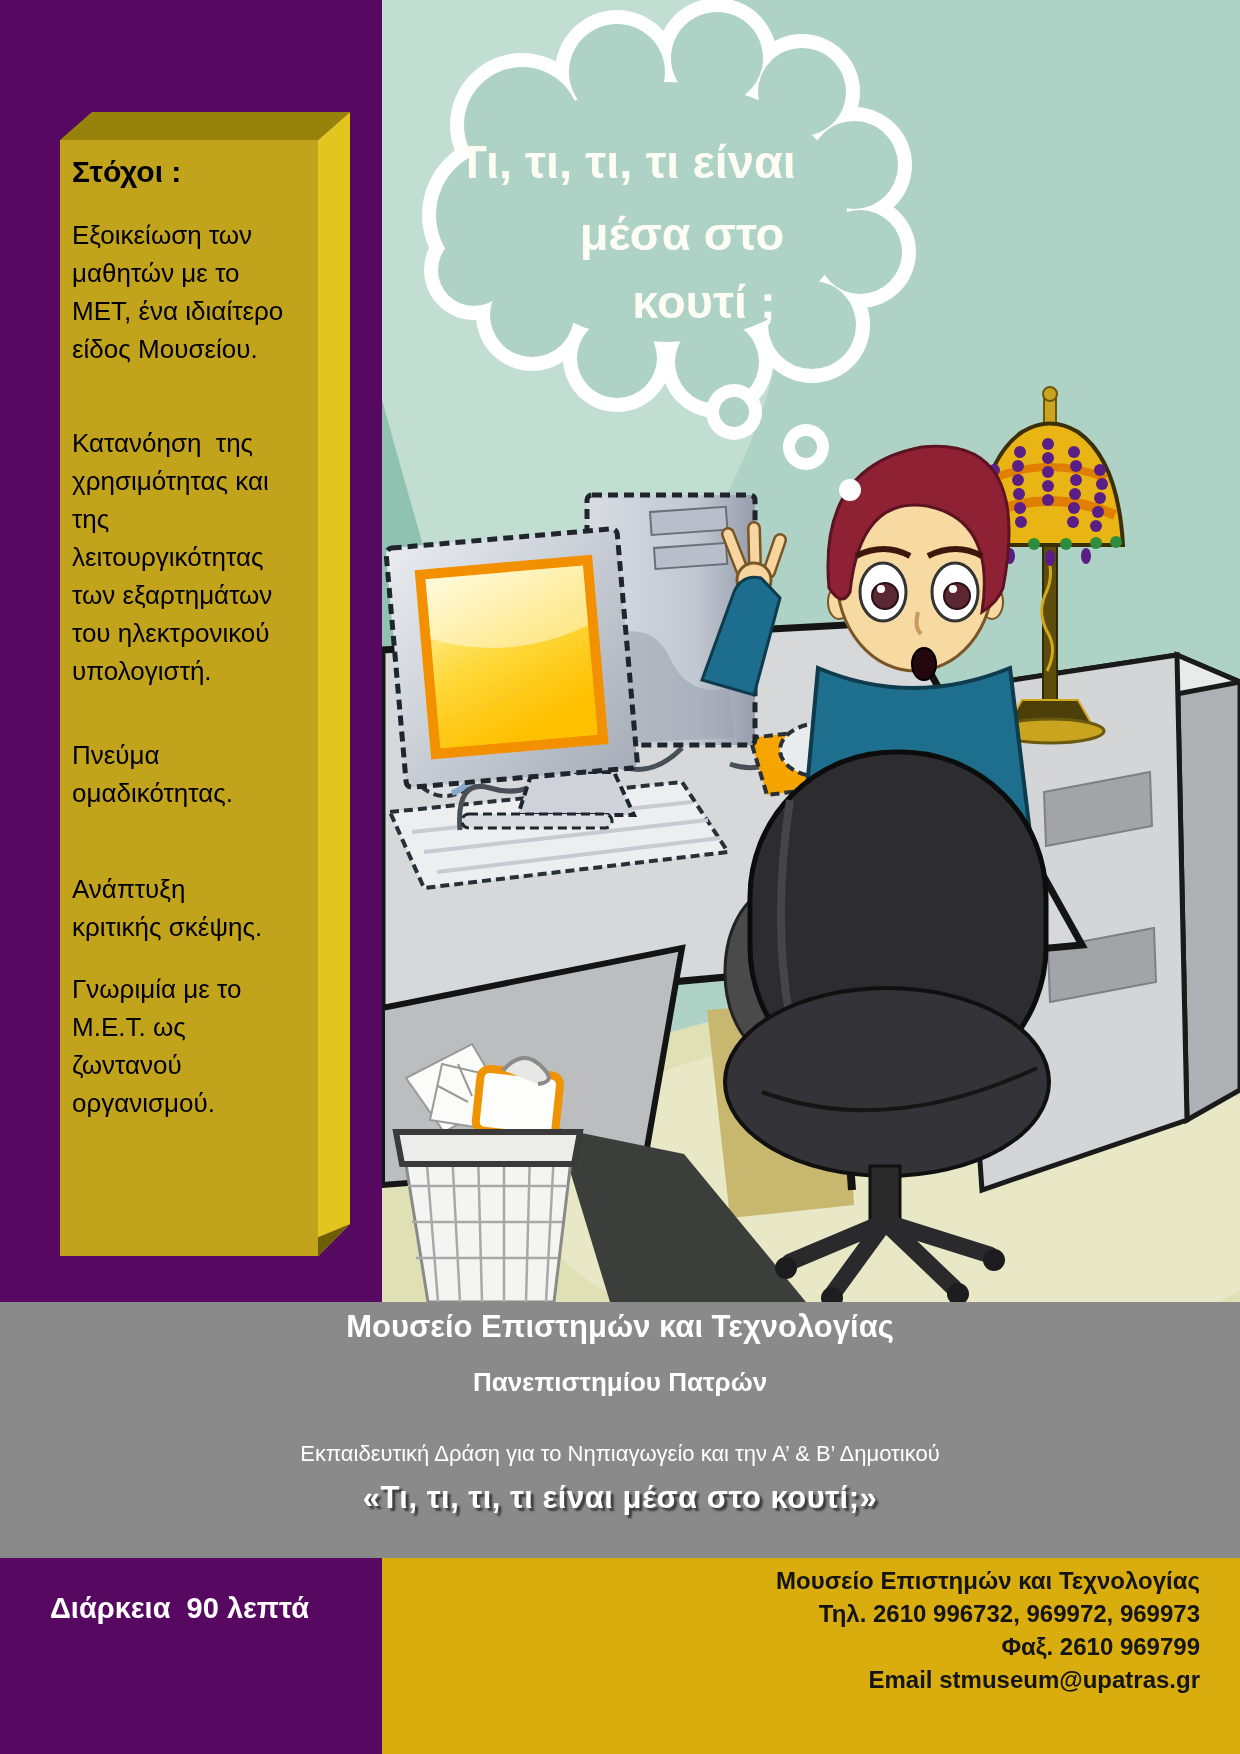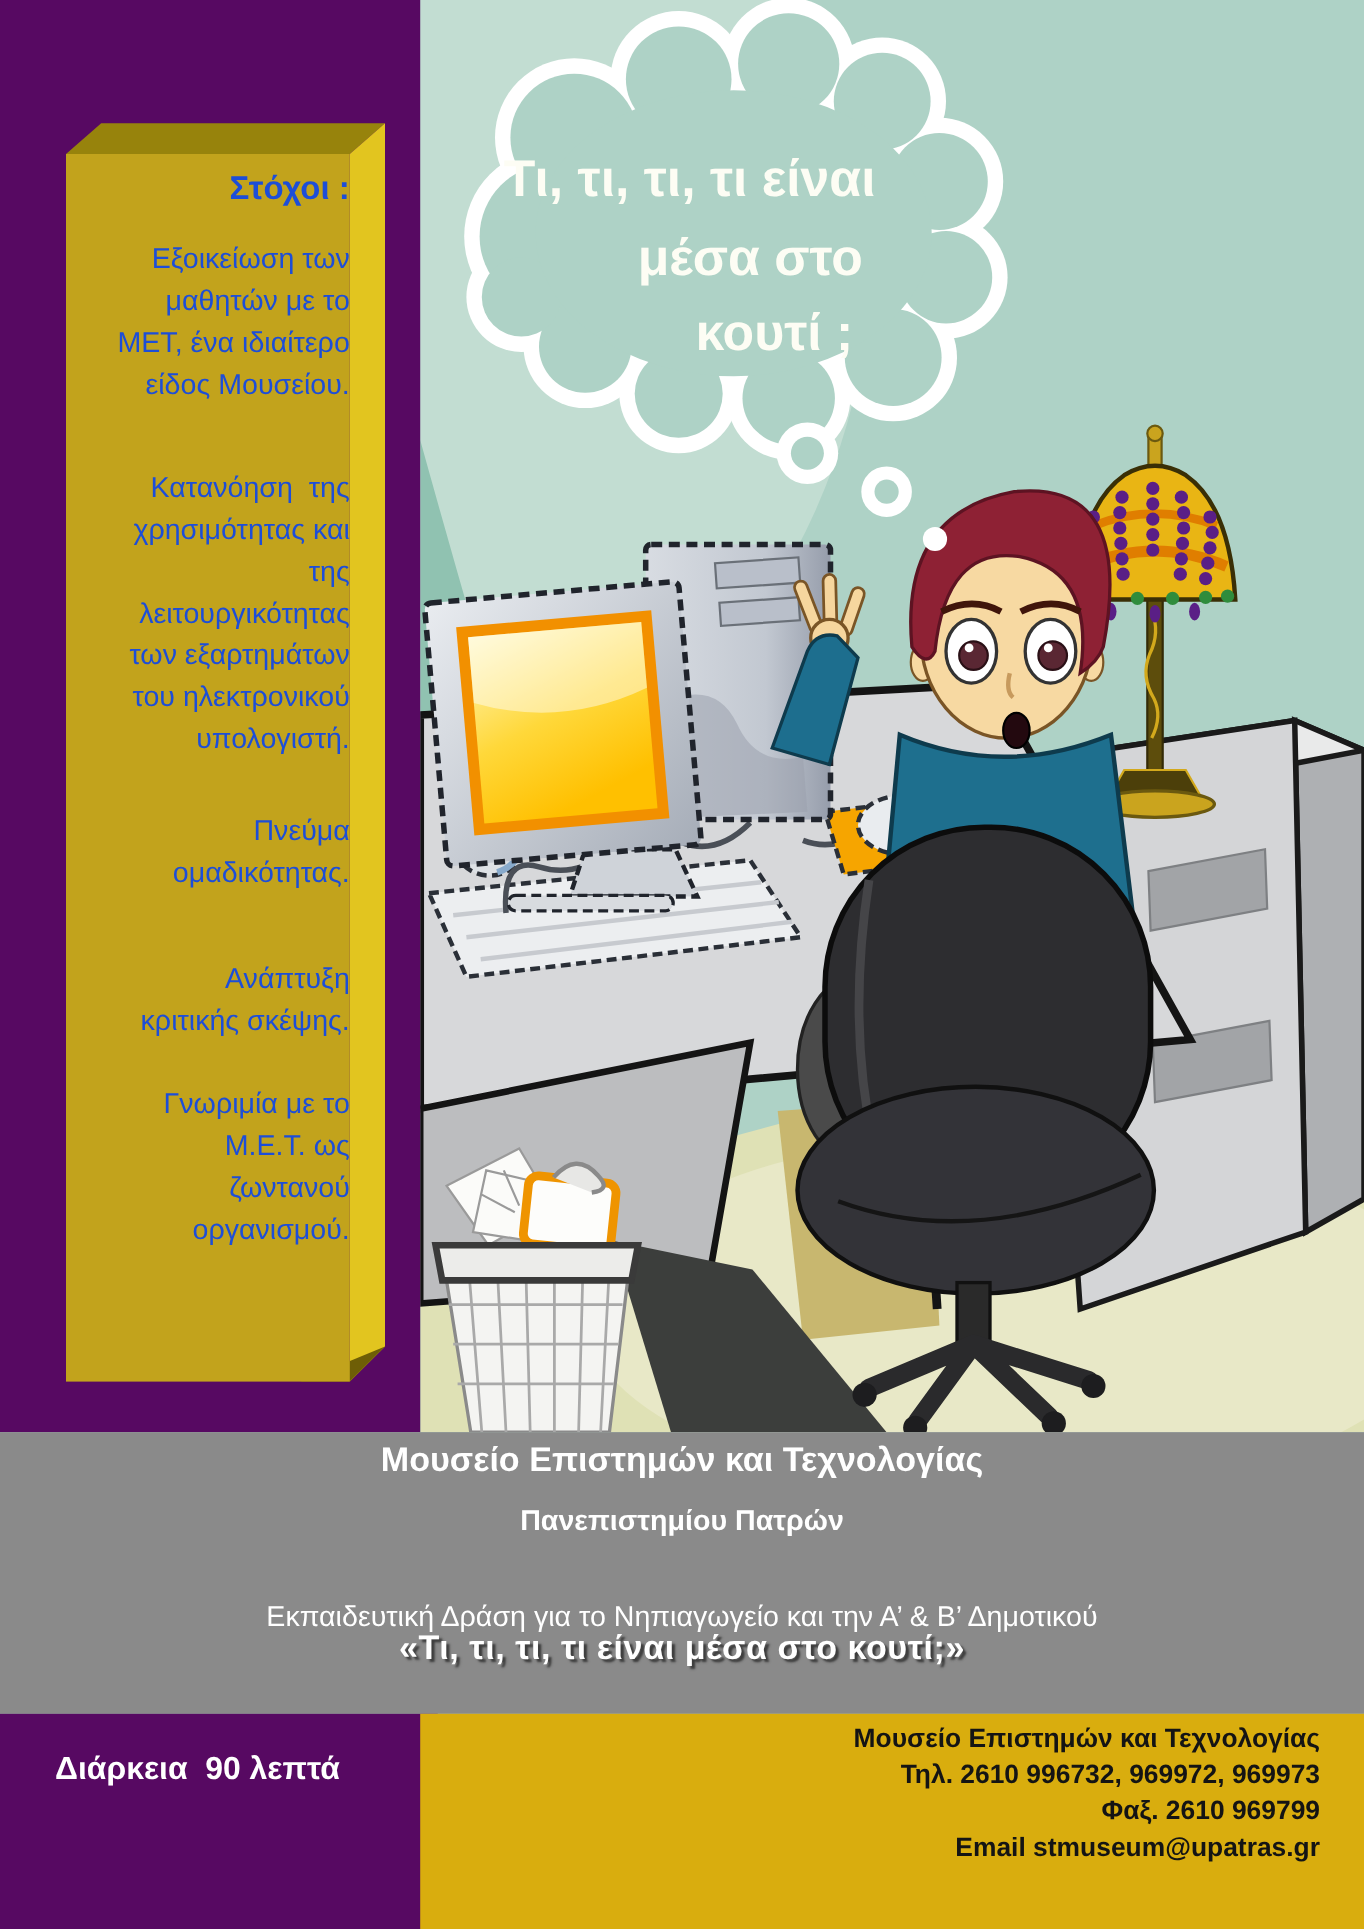--- a/index.html
+++ b/index.html
@@ -2,33 +2,33 @@
 <html><head>
 <meta charset="utf-8">
 <style>
   html,body{margin:0;padding:0;background:#444;}
   .poster{position:relative;width:1240px;height:1754px;overflow:hidden;
           font-family:"Liberation Sans",sans-serif;background:#aed2c6;}
   .abs{position:absolute;}
   
   .sidebar{left:0;top:0;width:382px;height:1302px;background:#570962;}
   
-  .goals-text{left:72px;top:150px;width:246px;color:#1d4ed8;text-align:right;}
+  .goals-text{left:72px;top:150px;width:246px;color:#000000;}
   .goals-title{font-size:30px;font-weight:700;line-height:44px;margin-bottom:22px;}
   .goal{font-size:26px;line-height:38px;white-space:pre-wrap;}
   .goal.g1{margin-bottom:56px;}
   .goal.g2{margin-bottom:46px;}
   .goal.g3{margin-bottom:58px;}
-  .goal.g4{margin-bottom:38px;}
+  .goal.g4{margin-bottom:24px;}
   
   .band{left:0;top:1302px;width:1240px;height:256px;background:#8a8a8a;color:#fff;}
   .band-line{left:0;width:1240px;text-align:center;}
   .band-t1{top:7px;font-size:31px;font-weight:700;}
   .band-t2{top:65px;font-size:26px;font-weight:700;}
-  .band-sub{top:152px;font-size:26px;font-weight:400;}
+  .band-sub{top:139px;font-size:22px;font-weight:400;}
   .band-quote{top:178px;font-size:31px;font-weight:700;letter-spacing:.5px;
               text-shadow:3px 3px 2px rgba(55,55,55,.95);}
   
   .foot-left{left:0;top:1558px;width:382px;height:196px;background:#570962;padding-left:16px;}
   .duration{left:50px;top:34px;font-size:29px;font-weight:600;color:#fff;white-space:pre-wrap;}
   .foot-right{left:382px;top:1558px;width:858px;height:196px;background:#d9ad0e;}
   .contact{right:40px;top:6px;width:720px;text-align:right;color:#141414;
            font-size:24px;font-weight:700;line-height:33px;}
   svg text{font-family:"Liberation Sans",sans-serif;}
 </style>

